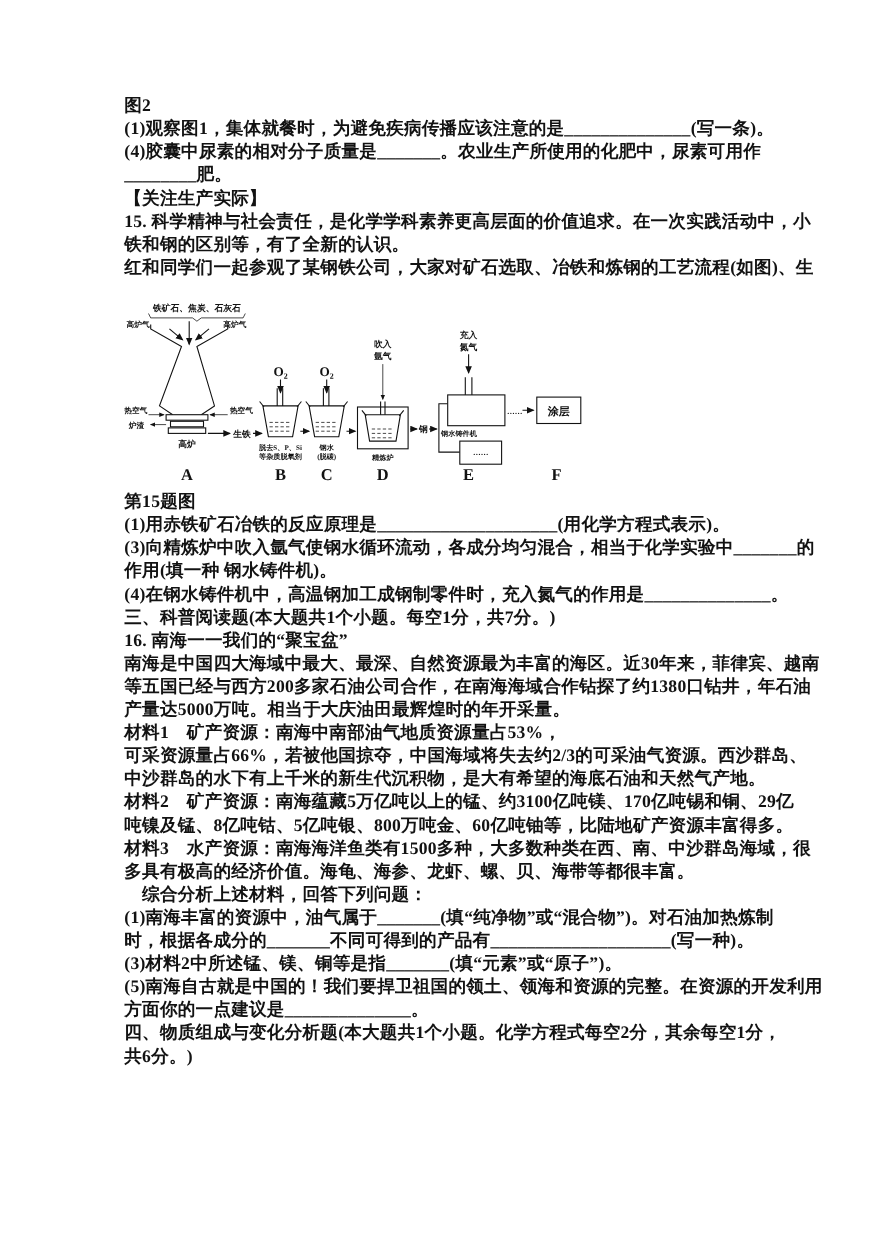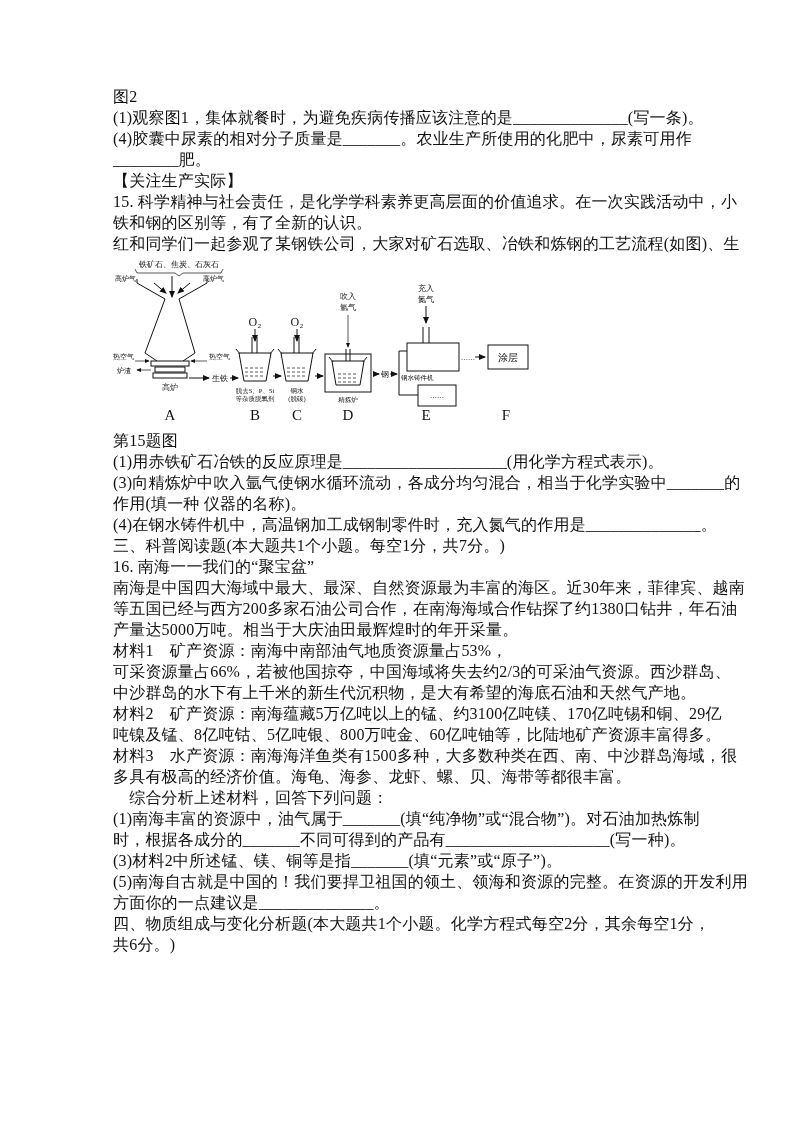--- a/index.html
+++ b/index.html
@@ -12,23 +12,24 @@
     overflow:hidden;
     font-family:"Liberation Serif","DejaVu Serif",serif;
     color:#121212;
   }
   .content {
     position:absolute;
     left:113px; top:86px;
     width:585px;
     font-size:16px;
     line-height:21px;
+    font-weight:bold;
   }
   .ln { white-space:nowrap; letter-spacing:0.2px; }
-  .diagram-wrap { margin:3px 0 1px 0; }
+  .diagram-wrap { margin:19px 0 1px 0; }
   svg { display:block; }
   svg text { fill:#121212; font-family:"Liberation Serif","DejaVu Serif",serif; }
   .dlab  { font-size:8px; }
   .dlab7 { font-size:7px; }
   .dlab6 { font-size:6.5px; }
   .dletter { font-size:15px; }
   .o2 { font-size:12px; }
   .coat { font-size:10px; }
   .thin { stroke:#121212; stroke-width:1; fill:none; }
   .hair { stroke:#121212; stroke-width:0.7; fill:none; }
@@ -162,21 +163,21 @@
         <text class="dletter" x="184" y="163" text-anchor="middle">C</text>
         <text class="dletter" x="235" y="163" text-anchor="middle">D</text>
         <text class="dletter" x="313" y="163" text-anchor="middle">E</text>
         <text class="dletter" x="393" y="163" text-anchor="middle">F</text>
       </svg>
     </div>
 
     <div class="ln">第15题图</div>
     <div class="ln">(1)用赤铁矿石冶铁的反应原理是____________________(用化学方程式表示)。</div>
     <div class="ln">(3)向精炼炉中吹入氩气使钢水循环流动，各成分均匀混合，相当于化学实验中_______的</div>
-    <div class="ln">作用(填一种 仪器的名称)。</div>
+    <div class="ln">作用(填一种 钢水铸件机)。</div>
     <div class="ln">(4)在钢水铸件机中，高温钢加工成钢制零件时，充入氮气的作用是______________。</div>
 
     <div class="ln">三、科普阅读题(本大题共1个小题。每空1分，共7分。)</div>
     <div class="ln">16. 南海一一我们的“聚宝盆”</div>
     <div class="ln">南海是中国四大海域中最大、最深、自然资源最为丰富的海区。近30年来，菲律宾、越南</div>
     <div class="ln">等五国已经与西方200多家石油公司合作，在南海海域合作钻探了约1380口钻井，年石油</div>
     <div class="ln">产量达5000万吨。相当于大庆油田最辉煌时的年开采量。</div>
     <div class="ln">材料1　矿产资源：南海中南部油气地质资源量占53%，</div>
     <div class="ln">可采资源量占66%，若被他国掠夺，中国海域将失去约2/3的可采油气资源。西沙群岛、</div>
     <div class="ln">中沙群岛的水下有上千米的新生代沉积物，是大有希望的海底石油和天然气产地。</div>

